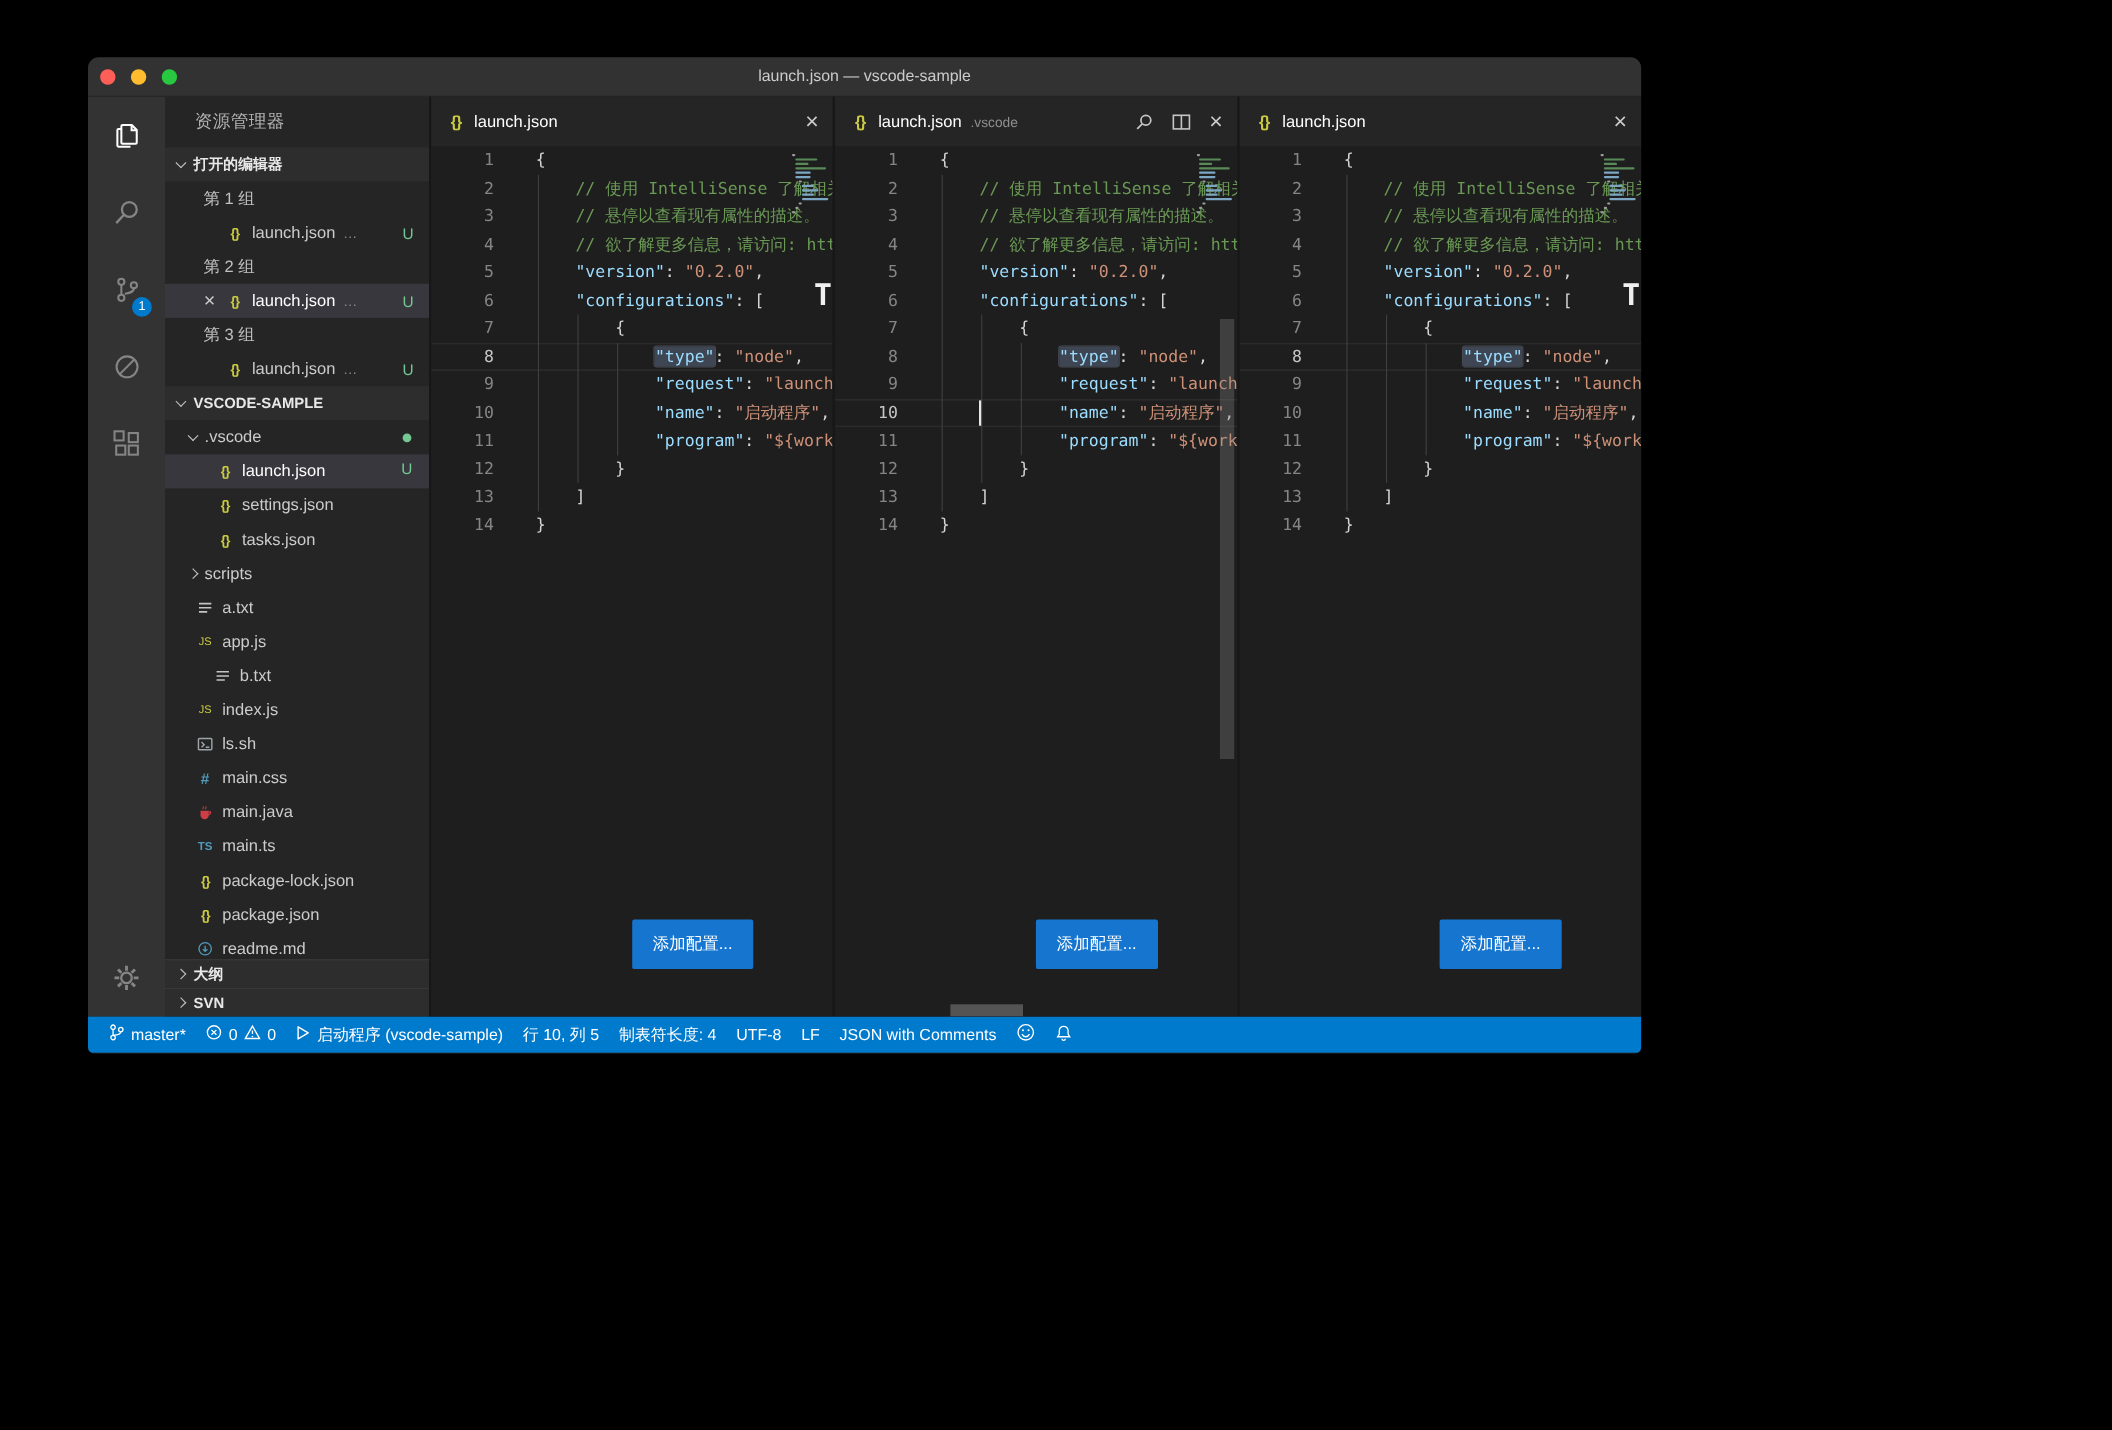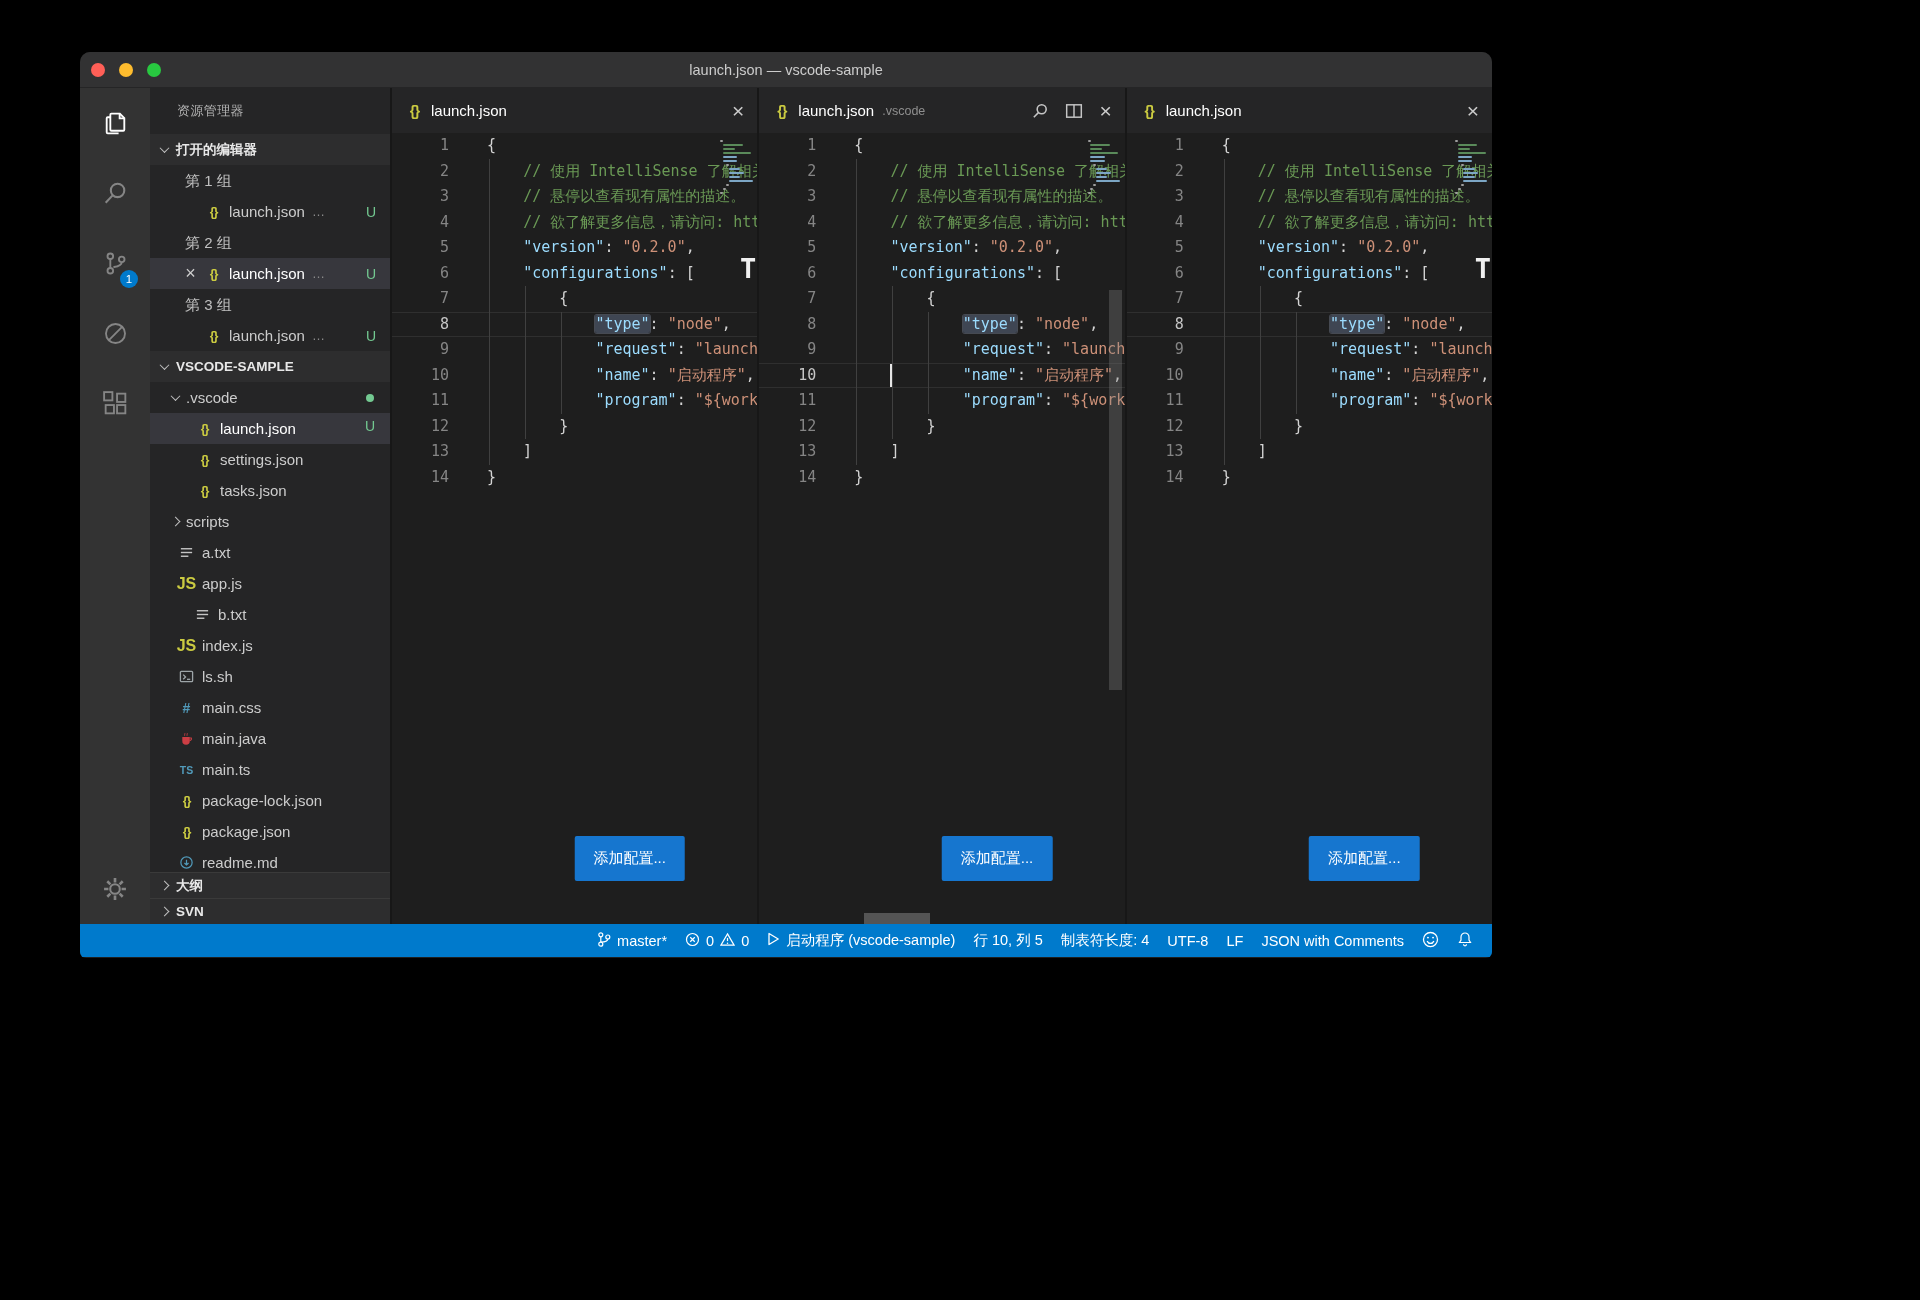--- a/index.html
+++ b/index.html
@@ -21,21 +21,21 @@
   
   .main{display:flex;height:836px}
   .activitybar{width:70px;background:#333333;display:flex;flex-direction:column;align-items:center}
   .ab-item{width:70px;height:70px;display:flex;align-items:center;justify-content:center;position:relative;color:#858585;cursor:pointer}
   .ab-item.active{color:#ffffff}
   .ab-badge{position:absolute;right:12px;bottom:10px;background:var(--accent);color:#fff;font-size:11.5px;
     min-width:18px;height:18px;border-radius:9px;display:flex;align-items:center;justify-content:center}
   .ab-spacer{flex:1}
   
   .sidebar{width:240px;background:#252526;color:#cccccc;display:flex;flex-direction:column;font-size:15px;overflow:hidden;flex:none}
-  .sb-title{height:46px;line-height:46px;padding-left:27px;font-size:13px;color:#b3b3b3;letter-spacing:.4px}
+  .sb-title{height:46px;line-height:46px;padding-left:27px;font-size:16px;color:#b3b3b3;letter-spacing:.4px}
   .section-header{height:31px;display:flex;align-items:center;gap:8px;padding-left:11px;
     font-weight:bold;font-size:13.5px;background:#2d2d2e;color:#e8e8e8;flex:none;cursor:pointer}
   .bottom-header{height:26px;border-top:1px solid #3a3a3a}
   .chev{width:7px;height:7px;border-right:1.5px solid #c0c0c0;border-bottom:1.5px solid #c0c0c0;display:inline-block;flex:none}
   .chev.down{transform:rotate(45deg) translate(-1px,-1px)}
   .chev.right{transform:rotate(-45deg)}
   .oe-group-label{height:31px;line-height:31px;padding-left:35px;color:#c0c0c0}
   .oe-row{height:31px;display:flex;align-items:center;gap:7px;padding-left:33px;padding-right:14px;cursor:pointer}
   .oe-row.selected{background:#37373d;color:#ffffff}
   .oe-close{width:15px;font-size:18px;line-height:15px;color:#cccccc;text-align:center;flex:none;cursor:pointer}
@@ -45,21 +45,21 @@
   .oe-row .git-badge{margin-left:auto}
   .tree-wrap{flex:1;overflow:hidden;display:flex;flex-direction:column}
   .tree-list{overflow:hidden;flex:1}
   .tree-row{height:31px;display:flex;align-items:center;gap:7px;position:relative;cursor:pointer}
   .tree-row.selected{background:#37373d;color:#ffffff}
   .tree-row .git-badge{position:absolute;right:15px;top:5px}
   .mod-dot{position:absolute;right:16px;top:12px;width:8px;height:8px;border-radius:50%;background:var(--git-green)}
   .fname{white-space:nowrap}
   .ficon{width:17px;display:inline-flex;align-items:center;justify-content:center;flex:none}
   .fi-json{color:#cbcb41;font-weight:bold;font-size:12.5px;letter-spacing:-1px}
-  .fi-js{color:#cbcb41;font-weight:bold;font-size:16px}
+  .fi-js{color:#cbcb41;font-weight:normal;font-size:10px}
   .fi-ts{color:#519aba;font-weight:bold;font-size:10.5px}
   .fi-css{color:#519aba;font-weight:bold;font-size:14px}
   
   .editors{flex:1;display:flex;min-width:0}
   .group{flex:1;min-width:0;display:flex;flex-direction:column;border-left:2px solid #171717;position:relative;background:#1e1e1e}
   .tabbar{height:45px;background:#252526;display:flex;align-items:center;flex:none}
   .tab{display:flex;align-items:center;gap:8px;padding-left:14px;cursor:pointer}
   .tab .fi-json{font-size:14.5px}
   .tab-name{color:#ffffff;font-size:15px}
   .tab-desc{color:#8f8f8f;font-size:12.5px}
@@ -80,21 +80,21 @@
   .mm-bar{height:2px;margin-bottom:2px;border-radius:1px}
   .cursor-caret{position:absolute;width:2px;height:23px;background:#e6e6e6}
   .ovl-t{position:absolute;top:120px;right:1px;color:#f0f0f0;font-size:27px;font-weight:bold;
     font-family:"DejaVu Sans Mono",monospace}
   .add-btn{position:absolute;bottom:43px;left:50%;transform:translateX(calc(-50% + 55px));
     background:var(--button-bg);color:#ffffff;border:none;font-size:15px;padding:13px 19px;
     border-radius:2px;cursor:pointer;font-family:"Liberation Sans","DejaVu Sans",sans-serif}
   .vscroll{position:absolute;right:3px;top:157px;width:13px;height:400px;background:rgba(135,135,135,.32)}
   .hscroll{position:absolute;bottom:0;left:105px;width:66px;height:11px;background:rgba(150,150,150,.45)}
   
-  .statusbar{height:33px;background:var(--accent);display:flex;align-items:center;justify-content:flex-end;
+  .statusbar{height:33px;background:var(--accent);display:flex;align-items:center;justify-content:flex-start;
     color:#ffffff;font-size:14.5px;padding:0 10px}
   .sb-left,.sb-right{display:flex;align-items:center;height:100%}
   .sb-item{display:flex;align-items:center;gap:6px;padding:0 9px;height:100%;cursor:pointer;white-space:nowrap}
 </style>
 </head>
 <body>
 
 <div class="window">
   <div class="titlebar">
     <div class="lights">

